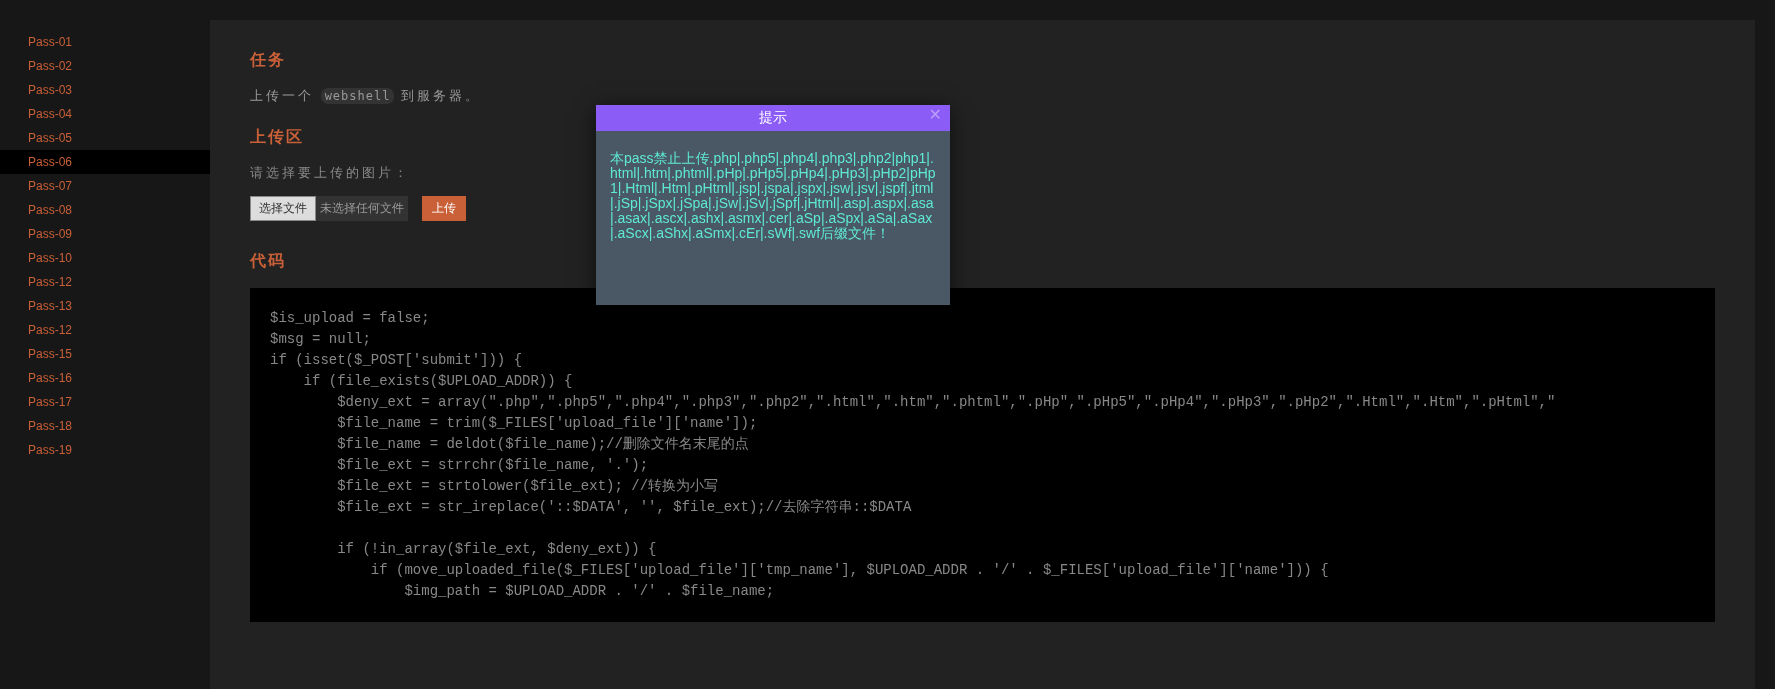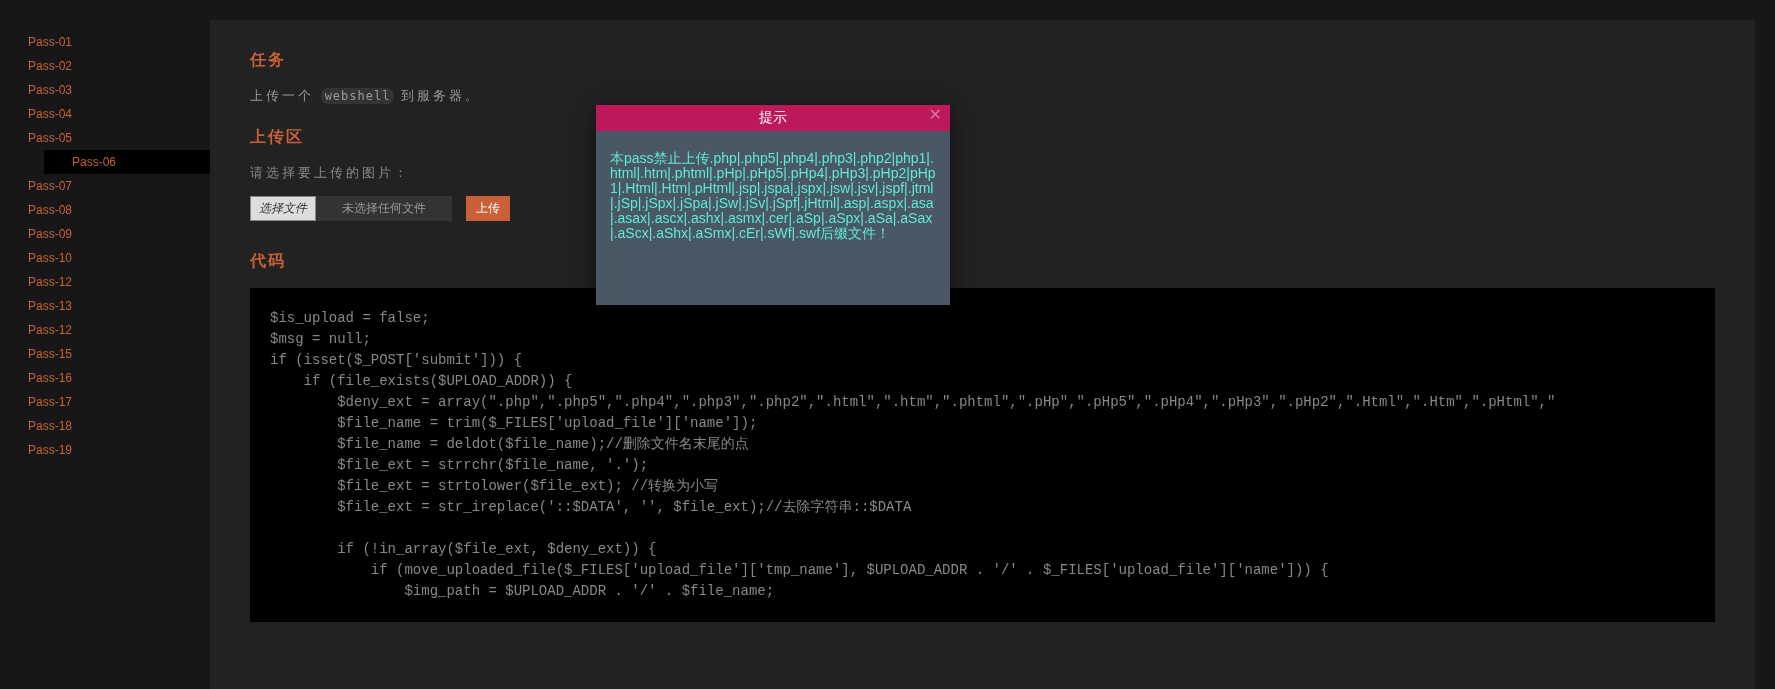--- a/index.html
+++ b/index.html
@@ -23,21 +23,20 @@
     display: block;
     padding: 2px 0 2px 28px;
     color: #c96038;
     font-size: 12px;
     line-height: 20px;
     cursor: pointer;
     text-decoration: none;
   }
   .sidebar-item.active {
     background: #000;
-    margin-left: 44px;
   }
   .main {
     position: absolute;
     left: 210px;
     top: 20px;
     right: 20px;
     bottom: 0;
     background: #222222;
     padding: 30px 40px;
     overflow: hidden;
@@ -81,24 +80,23 @@
     background: #333;
     border: none;
   }
   .file-btn {
     background: #ddd;
     color: #333;
     border: 1px solid #888;
     padding: 3px 8px;
     font-size: 12px;
     cursor: pointer;
-    font-style: italic;
   }
   .file-text {
-    padding: 0 26px;
+    padding: 0 4px;
     color: #999;
     font-size: 12px;
   }
   .upload-btn {
     background: #c96038;
     color: #fff;
     border: none;
     padding: 4px 10px;
     font-size: 12px;
     cursor: pointer;
@@ -117,21 +115,21 @@
   
   .modal {
     position: absolute;
     left: 596px;
     top: 105px;
     width: 354px;
     background: #4a5764;
     box-shadow: 0 4px 20px rgba(0,0,0,.6);
   }
   .modal-header {
-    background: #be185d;
+    background: #8b5cf6;
     color: #fff;
     text-align: center;
     font-size: 14px;
     padding: 4px 0;
     position: relative;
   }
   .modal-close {
     position: absolute;
     right: 8px;
     top: 2px;

